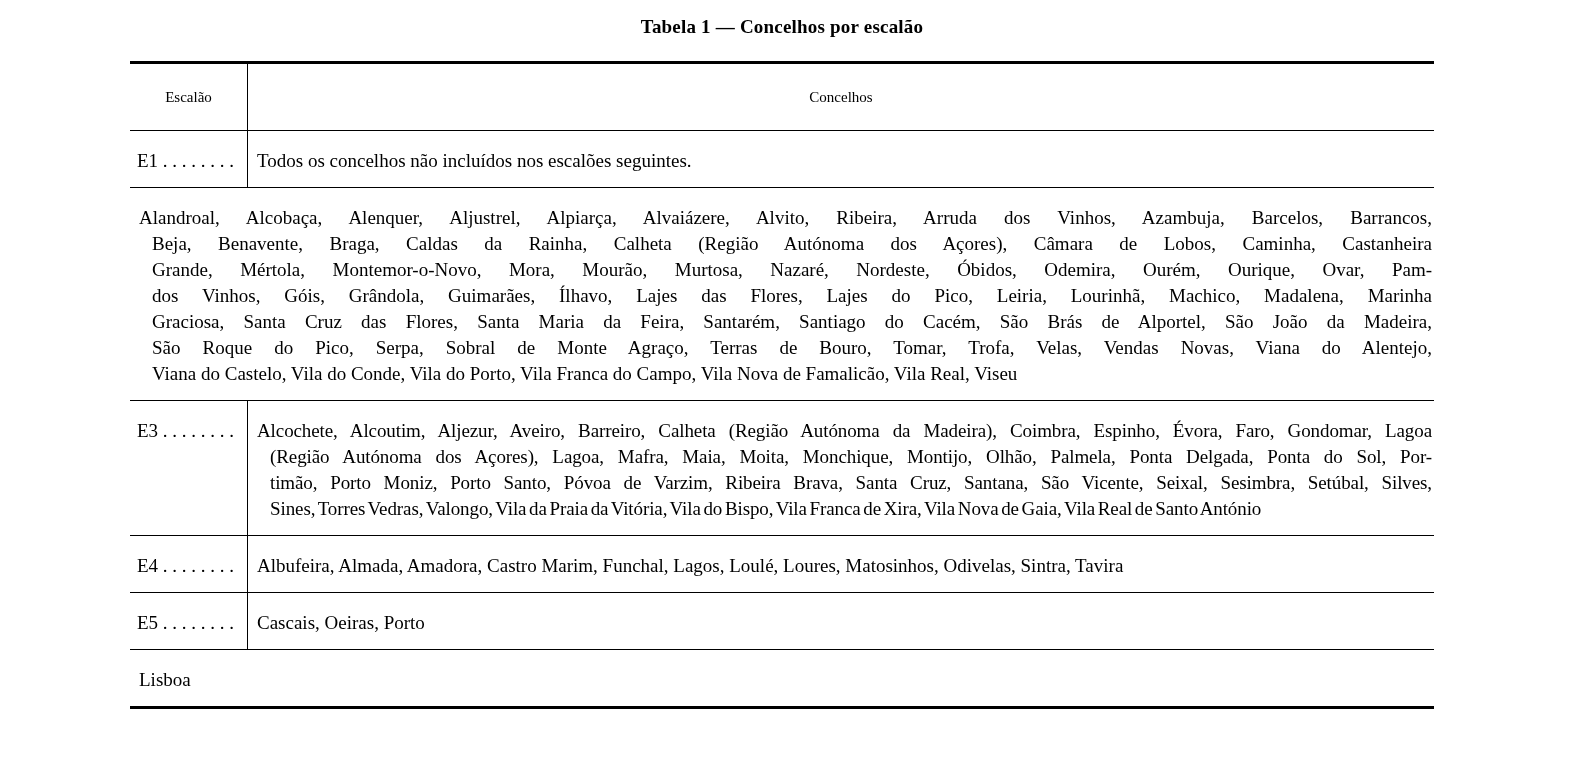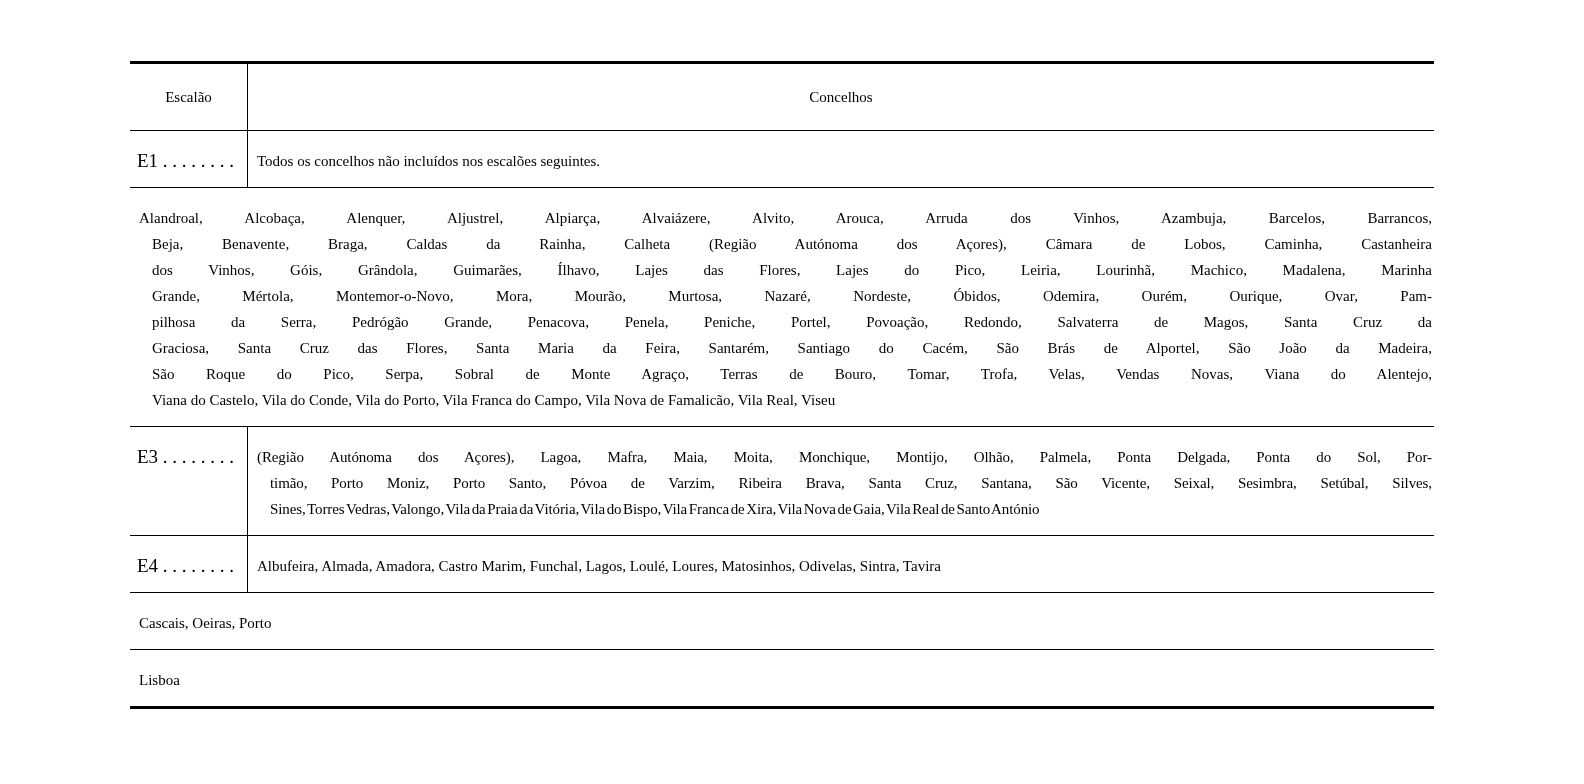--- a/index.html
+++ b/index.html
@@ -64,21 +64,21 @@
     font-size: 15px;
   }
   .body-rows .col-escalao {
     padding: 17px 0 13px 7px;
     font-size: 19px;
     line-height: 26px;
     white-space: nowrap;
   }
   .body-rows .col-concelhos {
     padding: 17px 2px 13px 9px;
-    font-size: 15px;
+    font-size: 19px;
     line-height: 26px;
   }
   .cline {
     text-align: justify;
     text-align-last: justify;
     padding-left: 13px;
     white-space: nowrap;
   }
   .cline:first-child {
     padding-left: 0;
@@ -94,66 +94,68 @@
   }
   .body-rows .trow:nth-child(3) .cline:last-child {
     text-align-last: left;
   }
 </style>
 </head>
 <body>
 
 <div class="page">
 
+  <div class="doc-title">Tabela 1 — Concelhos por escalão</div>
 
   <div class="table-wrap">
 
     <div class="trow header-row">
       <div class="col-escalao">Escalão</div>
       <div class="col-concelhos">Concelhos</div>
     </div>
 
     <div class="body-rows">
   <div class="trow">
     <div class="col-escalao">E1 . . . . . . . .</div>
     <div class="col-concelhos">
             <div class="cline">Todos os concelhos não incluídos nos escalões seguintes.</div>
           </div>
   </div>
 
   <div class="trow">
     <div class="col-concelhos">
-            <div class="cline">Alandroal, Alcobaça, Alenquer, Aljustrel, Alpiarça, Alvaiázere, Alvito, Arouca, Arruda dos Vinhos, Azambuja, Barcelos, Barrancos,</div>
+            <div class="cline">Alandroal, Alcobaça, Alenquer, Aljustrel, Alpiarça, Alvaiázere, Alvito, Ribeira, Arruda dos Vinhos, Azambuja, Barcelos, Barrancos,</div>
             <div class="cline">Beja, Benavente, Braga, Caldas da Rainha, Calheta (Região Autónoma dos Açores), Câmara de Lobos, Caminha, Castanheira</div>
+            <div class="cline">Grande, Mértola, Montemor-o-Novo, Mora, Mourão, Murtosa, Nazaré, Nordeste, Óbidos, Odemira, Ourém, Ourique, Ovar, Pam-</div>
             <div class="cline">dos Vinhos, Góis, Grândola, Guimarães, Ílhavo, Lajes das Flores, Lajes do Pico, Leiria, Lourinhã, Machico, Madalena, Marinha</div>
-            <div class="cline">Grande, Mértola, Montemor-o-Novo, Mora, Mourão, Murtosa, Nazaré, Nordeste, Óbidos, Odemira, Ourém, Ourique, Ovar, Pam-</div>
-            <div class="cline">pilhosa da Serra, Pedrógão Grande, Penacova, Penela, Peniche, Portel, Povoação, Redondo, Salvaterra de Magos, Santa Cruz da</div>
             <div class="cline">Graciosa, Santa Cruz das Flores, Santa Maria da Feira, Santarém, Santiago do Cacém, São Brás de Alportel, São João da Madeira,</div>
             <div class="cline">São Roque do Pico, Serpa, Sobral de Monte Agraço, Terras de Bouro, Tomar, Trofa, Velas, Vendas Novas, Viana do Alentejo,</div>
             <div class="cline">Viana do Castelo, Vila do Conde, Vila do Porto, Vila Franca do Campo, Vila Nova de Famalicão, Vila Real, Viseu</div>
           </div>
   </div>
 
   <div class="trow">
     <div class="col-escalao">E3 . . . . . . . .</div>
     <div class="col-concelhos">
+            <div class="cline">Alcochete, Alcoutim, Aljezur, Aveiro, Barreiro, Calheta (Região Autónoma da Madeira), Coimbra, Espinho, Évora, Faro, Gondomar, Lagoa</div>
             <div class="cline">(Região Autónoma dos Açores), Lagoa, Mafra, Maia, Moita, Monchique, Montijo, Olhão, Palmela, Ponta Delgada, Ponta do Sol, Por-</div>
             <div class="cline">timão, Porto Moniz, Porto Santo, Póvoa de Varzim, Ribeira Brava, Santa Cruz, Santana, São Vicente, Seixal, Sesimbra, Setúbal, Silves,</div>
             <div class="cline">Sines, Torres Vedras, Valongo, Vila da Praia da Vitória, Vila do Bispo, Vila Franca de Xira, Vila Nova de Gaia, Vila Real de Santo António</div>
           </div>
   </div>
 
   <div class="trow">
     <div class="col-escalao">E4 . . . . . . . .</div>
     <div class="col-concelhos">
             <div class="cline">Albufeira, Almada, Amadora, Castro Marim, Funchal, Lagos, Loulé, Loures, Matosinhos, Odivelas, Sintra, Tavira</div>
           </div>
   </div>
 
   <div class="trow">
+    <div class="col-escalao">E5 . . . . . . . .</div>
     <div class="col-concelhos">
             <div class="cline">Cascais, Oeiras, Porto</div>
           </div>
   </div>
 
   <div class="trow">
     <div class="col-concelhos">
             <div class="cline">Lisboa</div>
           </div>
   </div>

